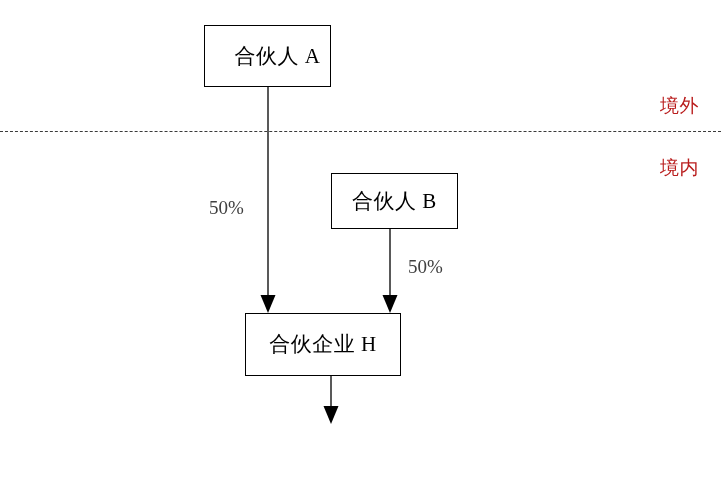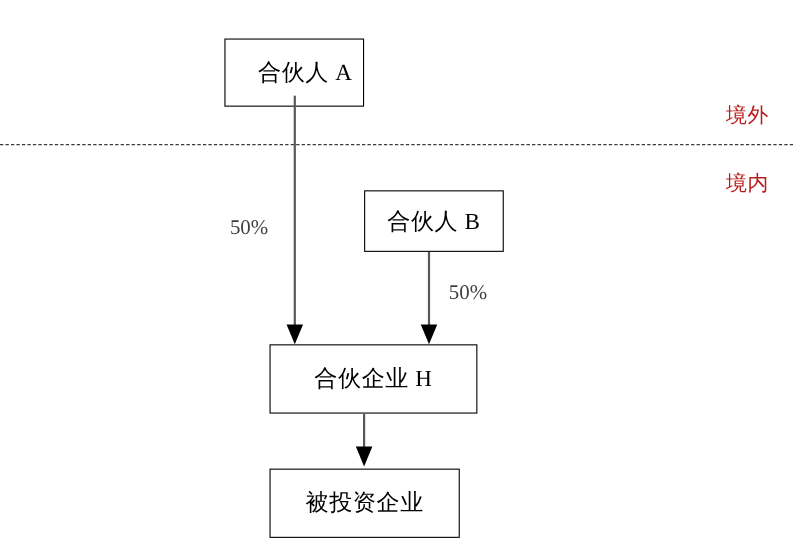--- a/index.html
+++ b/index.html
@@ -66,27 +66,26 @@
 </head>
 <body>
 
 <div id="canvas">
 
   <div class="divider" style="top:131px;"></div>
 
   <div class="region-label" style="left:660px; top:96px;">境外</div>
   <div class="region-label" style="left:660px; top:158px;">境内</div>
 
-  <div class="node-box" style="left:204px; top:35px; width:127px; height:62px;padding-left:20px;">合伙人 A</div>
+  <div class="node-box" style="left:204px; top:25px; width:127px; height:62px;padding-left:20px;">合伙人 A</div>
 
   <div class="node-box" style="left:331px; top:173px; width:127px; height:56px;">合伙人 B</div>
 
-  <div class="node-box" style="left:245px; top:313px; width:189px; height:63px;">合伙企业 H</div>
+  <div class="node-box" style="left:245px; top:313px; width:156px; height:63px;">合伙企业 H</div>
 
-  <div class="node-box" style="left:245px; top:426px; width:173px; height:63px;">被投资企业</div>
 
   <svg class="connector" style="left:254px; top:85px; width:30px; height:232px;" viewBox="0 0 30 232">
     <line x1="14" y1="2" x2="14" y2="212"></line>
     <polygon points="6.5,210 21.5,210 14,228"></polygon>
   </svg>
 
   <svg class="connector" style="left:376px; top:227px; width:30px; height:90px;" viewBox="0 0 30 90">
     <line x1="14" y1="2" x2="14" y2="70"></line>
     <polygon points="6.5,68 21.5,68 14,86"></polygon>
   </svg>

